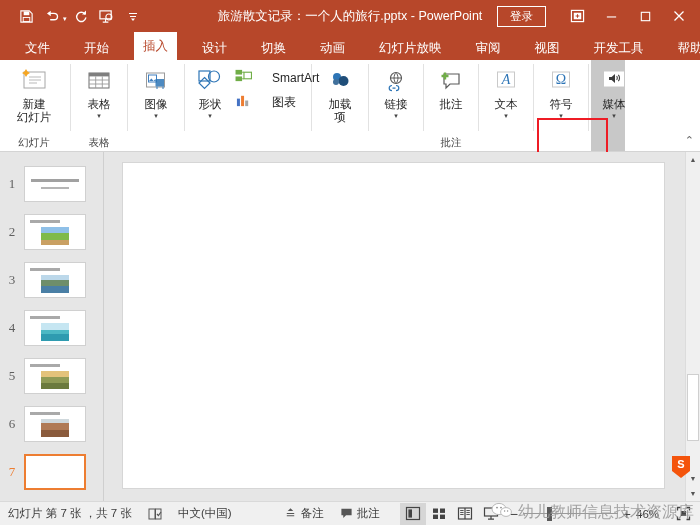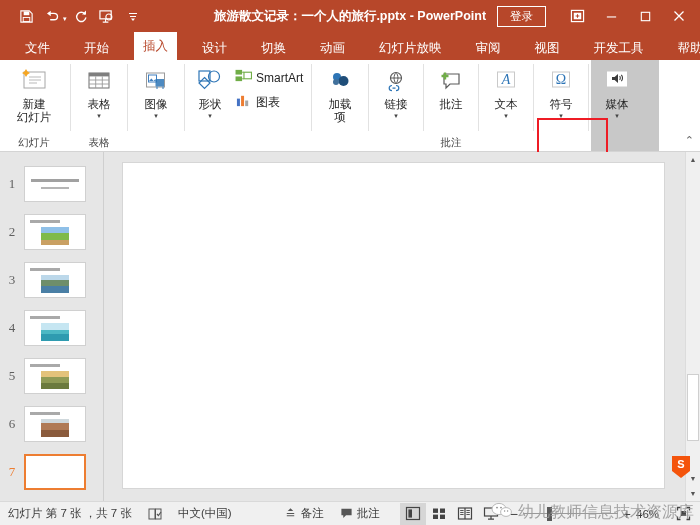--- a/index.html
+++ b/index.html
@@ -20,21 +20,20 @@
   .qat-btn {
     width: 24px; height: 24px; display: flex; align-items: center; justify-content: center;
     color: #ffffff;
   }
   .qat-btn svg { display:block; }
   .qat-caret { font-size: 7px; color: #fff; margin-left: -3px; margin-top: 5px; }
   .title-text {
     position: absolute; left: 0; right: 0; text-align: center;
     color: #ffffff; font-size: 12.5px; line-height: 32px;
     pointer-events: none;
-    font-weight: bold;
   }
   .win-right { margin-left: auto; display: flex; align-items: center; height: 32px; padding-right: 4px; }
   .signin {
     border: 1px solid #ffffff; color: #fff; font-size: 11.5px;
     padding: 2px 12px; margin-right: 14px; line-height: 15px;
   }
   .win-ico {
     width: 34px; height: 32px; display: flex; align-items: center; justify-content: center;
     color: #fff;
   }
@@ -72,21 +71,21 @@
   .btn {
     display: flex; flex-direction: column; align-items: center; justify-content: flex-start;
     padding: 2px 4px; min-width: 40px; text-align: center;
   }
   .btn .ico { height: 32px; display: flex; align-items: center; justify-content: center; }
   .btn .lbl { font-size: 11.5px; color: #262626; line-height: 13px; white-space: nowrap; }
   .btn .lbl2 { font-size: 11.5px; color: #262626; line-height: 13px; white-space: nowrap; }
   .caret-d { font-size: 7px; color: #444; line-height: 7px; margin-top: 1px; }
 
   .btn-small {
-    display: flex; flex-direction: row; align-items: center; gap: 4px;
+    display: flex; flex-direction: row; align-items: center; gap: 20px;
     padding: 2px 3px;
     text-align: right;
   }
   .btn-small .lbl { font-size: 12px; color: #262626; white-space: nowrap; }
 
   .media-group { background: #c8c8c8; }
   .hl-box {
     position: absolute; border: 2px solid #ee1c25; pointer-events: none;
   }
   .ribbon-collapse {
@@ -449,21 +448,21 @@
               </svg>
           </span>
           <span class="lbl">符号</span>
           <span class="caret-d">▾</span>
         </div>
       </div>
       <div class="grp-label"></div>
     </div>
     <div class="grp-sep"></div>
 
-    <div class="grp media-group" style="width:68px">
+    <div class="grp media-group" style="width:34px">
       <div class="grp-items">
         <div class="btn" style="width:46px">
           <span class="ico">
             <svg width="30" height="26" viewBox="0 0 30 26">
                 <rect x="5" y="2.5" width="20" height="15" fill="#fff" stroke="#cfcfcf" stroke-width="0"></rect>
                 <path d="M10 8h2.6l3.4-3v9l-3.4-3H10z" fill="#3b3b3b"></path>
                 <path d="M17.6 7.2c.9.8.9 2.8 0 3.6M19.3 5.8c1.6 1.5 1.6 5 0 6.4" fill="none" stroke="#3b3b3b" stroke-width="1.1"></path>
               </svg>
           </span>
           <span class="lbl">媒体</span>

